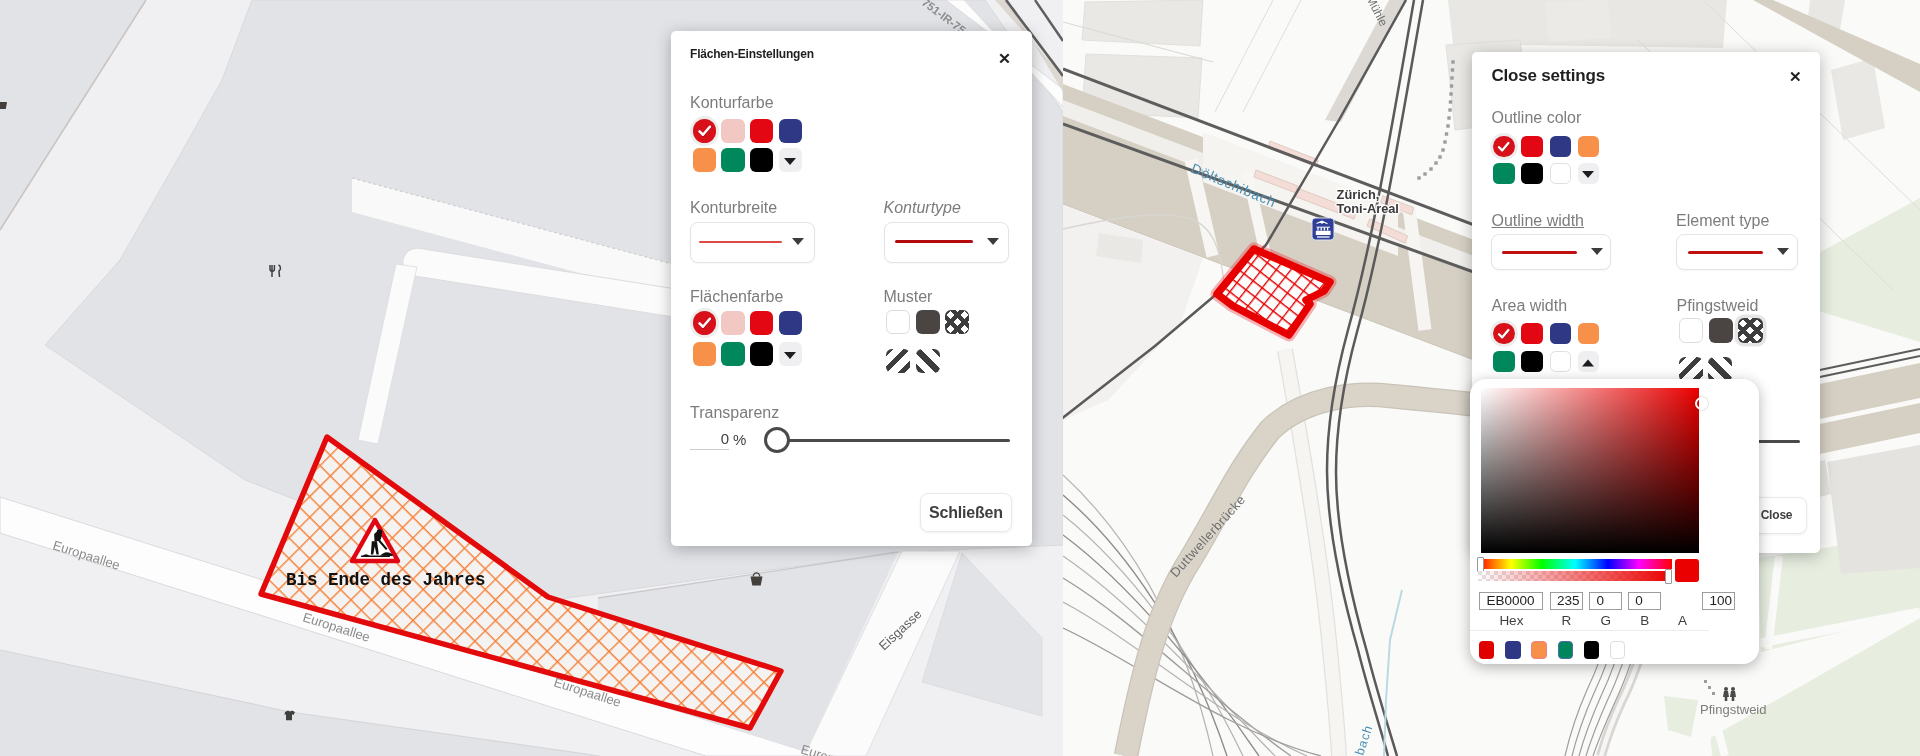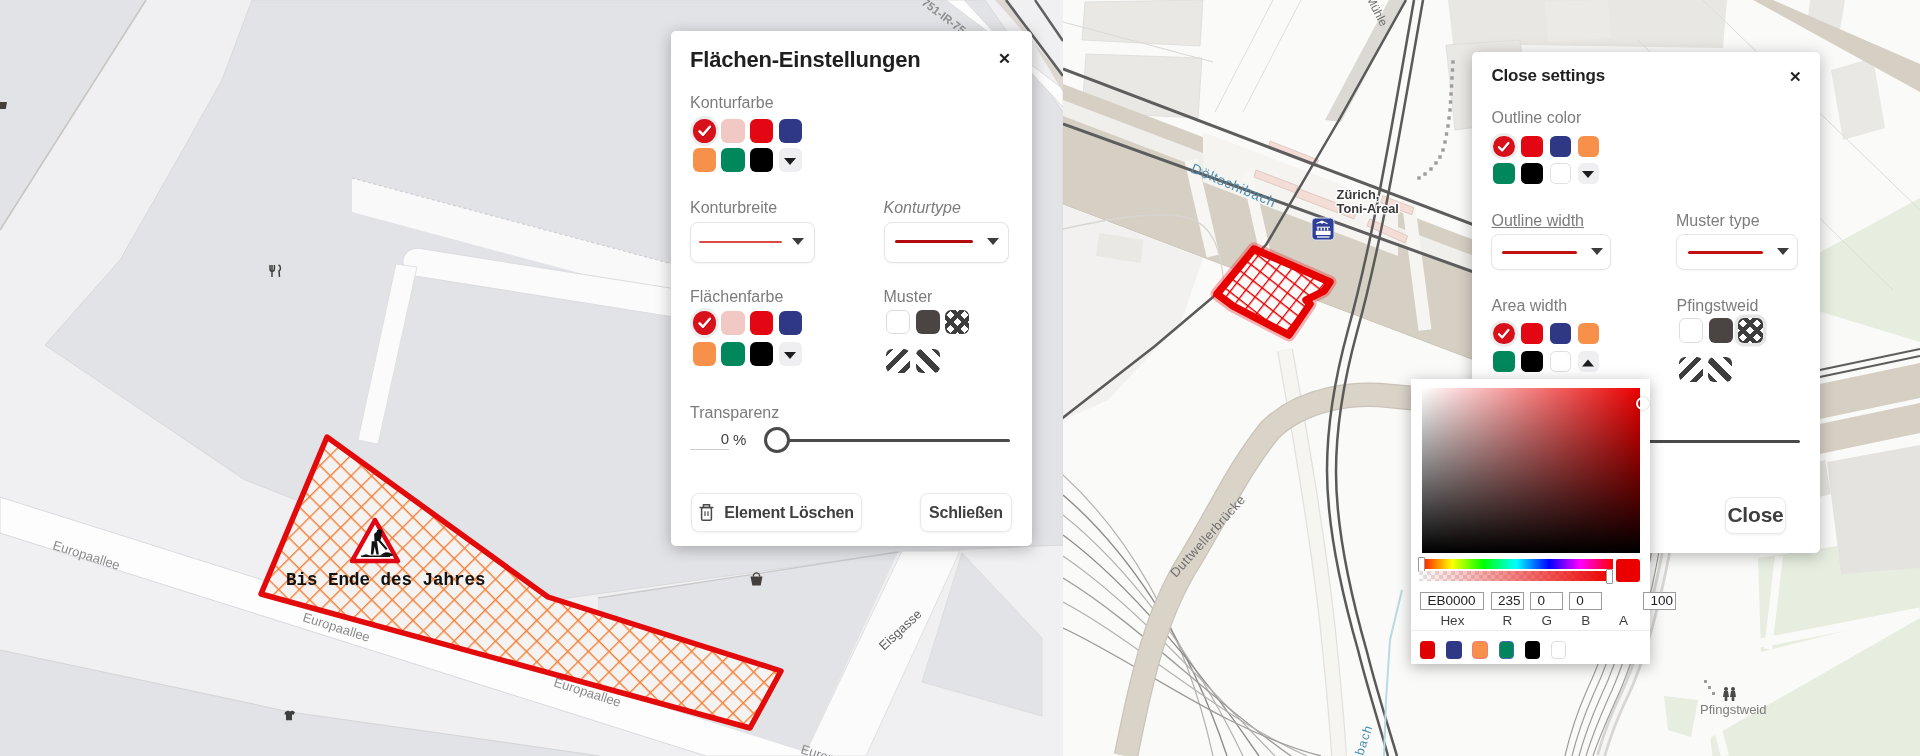--- a/index.html
+++ b/index.html
@@ -1,20 +1,20 @@
 <!DOCTYPE html>
 <html><head>
 <meta charset="utf-8">
 <style>
   html,body{margin:0;padding:0;}
   body{width:1920px;height:756px;overflow:hidden;position:relative;font-family:"Liberation Sans",sans-serif;background:#f0f0f2;}
   .pane{position:absolute;top:0;height:756px;overflow:hidden;}
   .dialog{position:absolute;background:#fff;border-radius:5px;box-shadow:0 3px 16px rgba(0,0,0,.28);}
   .dlabel{position:absolute;font-size:16px;color:#7c7c7c;}
-  .dtitle{position:absolute;font-size:22px;font-weight:bold;color:#1f1f1f;letter-spacing:-0.2px;}
+  .dtitle{position:absolute;font-size:12px;font-weight:bold;color:#1f1f1f;letter-spacing:-0.2px;}
   .close{position:absolute;font-size:17px;color:#222;font-weight:bold;}
   .sw{position:absolute;border-radius:6px;}
   .combo{position:absolute;background:#fff;border:1px solid #e4e4e4;border-radius:8px;box-shadow:0 1px 2px rgba(0,0,0,.04);}
   .cline{position:absolute;border-radius:2px;}
   .caret{position:absolute;width:0;height:0;border-left:6px solid transparent;border-right:6px solid transparent;border-top:7px solid #3c3c3c;}
   .btn{position:absolute;background:#fff;border:1px solid #e9e9e9;border-radius:8px;box-shadow:0 1px 3px rgba(0,0,0,.06);display:flex;align-items:center;justify-content:center;font-size:16px;font-weight:bold;color:#3f3f3f;letter-spacing:-0.2px;}
   .pfield{position:absolute;border:1px solid #9c9c9c;font-size:13.5px;color:#222;display:flex;align-items:center;padding-left:6px;box-sizing:border-box;background:#fff;}
   .plab{position:absolute;font-size:13.5px;color:#3f3f3f;text-align:center;}
 </style>
 </head>
@@ -376,28 +376,20 @@
 <div class="sw" style="left:244.5px;top:318px;width:24px;height:24px;border-radius:6px;background:repeating-linear-gradient(45deg,#3d3d3d 0 6.5px,#fff 6.5px 14px);"></div>
 
 <div class="dlabel" style="left:19px;top:373px;">Transparenz</div>
 
 <div style="position:absolute;left:19px;top:399px;width:39px;border-bottom:1px solid #ccc;font-size:15px;color:#3f3f3f;text-align:right;padding-bottom:2px;">0</div>
 <div style="position:absolute;left:62px;top:400px;font-size:15px;color:#3f3f3f;">%</div>
 
 <div style="position:absolute;left:100px;top:407.5px;width:239px;height:3px;background:#4a4a4a;border-radius:2px;"></div>
 <div style="position:absolute;left:93px;top:396px;width:26px;height:26px;border:3px solid #4a4a4a;background:#fff;border-radius:50%;box-sizing:border-box;"></div>
 
-<div class="btn" style="left:19.5px;top:462px;width:169px;height:37px;"><svg width="17" height="19" viewBox="0 0 17 19" style="margin-right:9px;">
-        <g fill="none" stroke="#4a4a4a" stroke-width="1.5">
-          <path d="M1.5 4.5h14"></path>
-          <path d="M5.5 4.2V1.8h6v2.4"></path>
-          <rect x="3.6" y="4.5" width="9.8" height="12.8" rx="1.4"></rect>
-          <path d="M7 8.2v4.8M10 8.2v4.8" stroke-width="1.2"></path>
-        </g>
-      </svg>Element Löschen</div>
 
 <div class="btn" style="left:249px;top:462px;width:90px;height:37px;">Schließen</div>
 </div>
 
 <div class="dialog" style="left:1472px;top:52px;width:348px;height:501px;z-index:20;">
 
 <div class="dtitle" style="left:19.5px;top:14px;font-size:17px;">Close settings</div>
 
 <div class="close" style="left:317px;top:16px;font-size:15px;">✕</div>
 
@@ -414,21 +406,21 @@
 <div class="sw" style="left:105.7px;top:83.5px;width:21.5px;height:21.5px;background:#f79149;border-radius:5.5px;"></div>
 <div class="sw" style="left:21.2px;top:110.5px;width:21.5px;height:21.5px;background:#00875b;border-radius:5.5px;"></div>
 <div class="sw" style="left:49.4px;top:110.5px;width:21.5px;height:21.5px;background:#000000;border-radius:5.5px;"></div>
 <div class="sw" style="left:77.5px;top:110.5px;width:21.5px;height:21.5px;background:#ffffff;border-radius:5.5px;border:1px solid #e0e0e0;box-sizing:border-box;"></div>
 <div class="sw" style="left:105.7px;top:110.5px;width:21.5px;height:21.5px;background:#efeff1;border-radius:6px;">
       <div style="position:absolute;left:50%;top:50%;transform:translate(-50%,-28%);width:0;height:0;border-left:6.5px solid transparent;border-right:6.5px solid transparent;border-top:7px solid #1d1d1d;"></div>
     </div>
 
 <div class="dlabel" style="left:19.5px;top:160px;text-decoration:underline;">Outline width</div>
 
-<div class="dlabel" style="left:204px;top:160px;">Muster type</div>
+<div class="dlabel" style="left:204px;top:160px;">Element type</div>
 
 <div class="combo" style="left:19.4px;top:182px;width:118px;height:34px;"></div>
 <div class="cline" style="left:30.2px;top:198.8px;width:74.6px;height:3.6px;background:#c21010;"></div>
 <div class="caret" style="left:118.6px;top:196px;"></div>
 
 <div class="combo" style="left:204px;top:182px;width:119.5px;height:34px;"></div>
 <div class="cline" style="left:216.2px;top:198.8px;width:74.7px;height:3.6px;background:#c21010;"></div>
 <div class="caret" style="left:304.6px;top:196px;"></div>
 
 <div class="dlabel" style="left:19.5px;top:245px;">Area width</div>
@@ -452,24 +444,24 @@
 <div class="dlabel" style="left:204.6px;top:245px;">Pfingstweid</div>
 
 <div class="sw" style="left:206.7px;top:266px;width:24.6px;height:24.6px;background:#fff;border-radius:6px;border:1px solid #ddd;box-sizing:border-box;"></div>
 <div class="sw" style="left:236.8px;top:266px;width:24.6px;height:24.6px;background:#4a4543;border-radius:6px;"></div>
 <div class="sw" style="left:266px;top:266px;width:24.6px;height:24.6px;border-radius:6px;box-shadow:0 0 0 3.5px rgba(0,0,0,.1);background:repeating-linear-gradient(45deg,#3d3d3d 0 4.5px,rgba(0,0,0,0) 4.5px 10px),repeating-linear-gradient(135deg,#3d3d3d 0 4.5px,rgba(0,0,0,0) 4.5px 10px),#fff;"></div>
 <div class="sw" style="left:206.7px;top:305px;width:24.6px;height:24.6px;border-radius:6px;background:repeating-linear-gradient(135deg,#3d3d3d 0 5px,#fff 5px 12.5px);"></div>
 <div class="sw" style="left:235.6px;top:305px;width:24.6px;height:24.6px;border-radius:6px;background:repeating-linear-gradient(45deg,#3d3d3d 0 6.5px,#fff 6.5px 14px);"></div>
 
 <div style="position:absolute;left:120px;top:388px;width:208px;height:3px;background:#4a4a4a;border-radius:2px;"></div>
 
-<div class="btn" style="left:253px;top:444.5px;width:59px;height:35px;font-size:21px;">Close</div>
+<div class="btn" style="left:274px;top:444.5px;width:59px;height:35px;font-size:12px;">Close</div>
 </div>
 
-<div class="dialog" style="left:1411px;top:379px;width:239px;height:285px;z-index:30;border-radius:0;box-shadow:0 3px 14px rgba(0,0,0,.3);">
+<div class="dialog" style="left:1470px;top:379px;width:289px;height:285px;z-index:30;border-radius:16px;box-shadow:0 3px 14px rgba(0,0,0,.3);">
 
 <div style="position:absolute;left:10.8px;top:9px;width:218.5px;height:165px;background:linear-gradient(to top,#000,rgba(0,0,0,0)),linear-gradient(to right,#fff,#eb0000);"></div>
 
 <div style="position:absolute;left:225px;top:18px;width:9px;height:9px;border:2px solid #fff;border-radius:50%;box-shadow:0 0 2px rgba(0,0,0,.4);"></div>
 
 <div style="position:absolute;left:8px;top:179.6px;width:193.5px;height:10px;background:linear-gradient(to right,#f00 0%,#ff0 17%,#0f0 33%,#0ff 50%,#00f 67%,#f0f 83%,#f00 100%);"></div>
 <div style="position:absolute;left:7px;top:177.6px;width:5px;height:13px;background:#fff;border:1px solid #999;border-radius:1px;"></div>
 
 <div style="position:absolute;left:8px;top:191.5px;width:193.5px;height:10px;background:linear-gradient(to right,rgba(235,0,0,0),rgba(235,0,0,1)),repeating-conic-gradient(#fff 0% 25%,#e2e2e2 0% 50%);background-size:100% 100%,8px 8px;"></div>
 <div style="position:absolute;left:194.5px;top:189.5px;width:5px;height:13px;background:#fff;border:1px solid #999;border-radius:1px;"></div>

